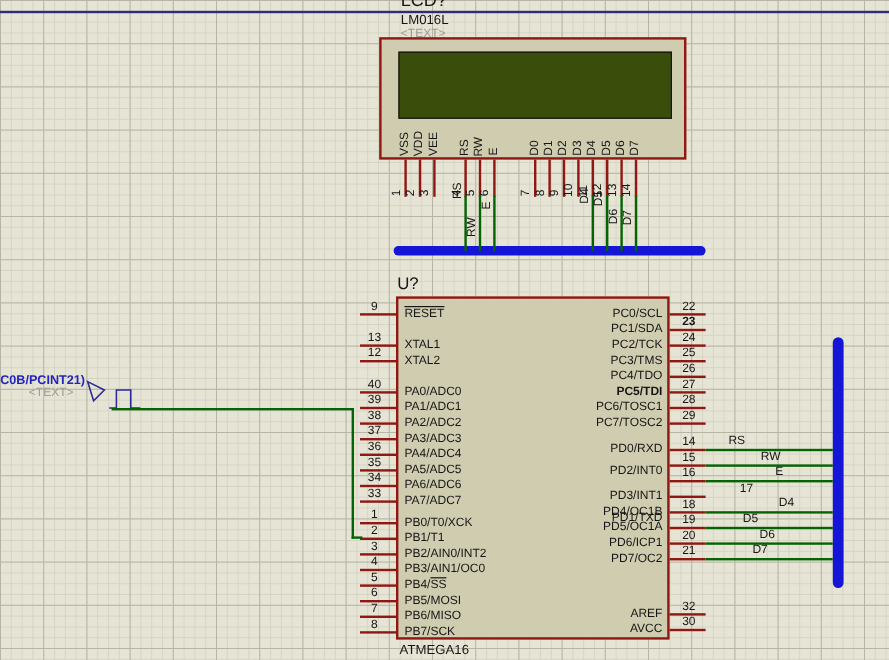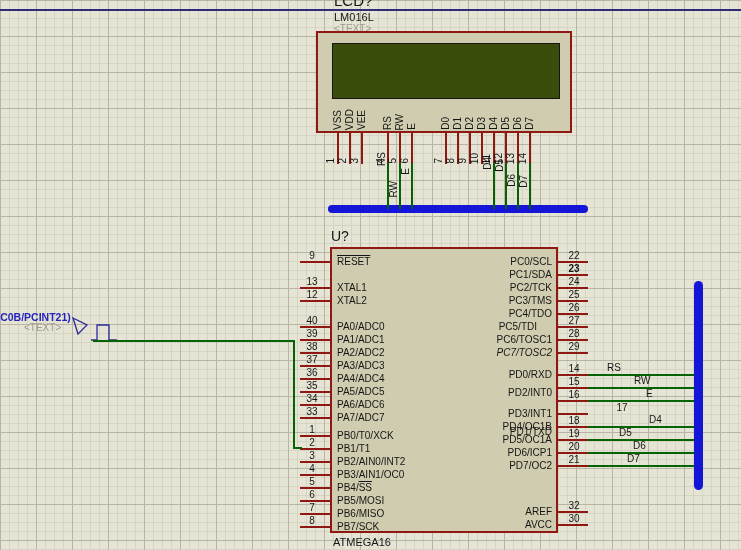--- a/index.html
+++ b/index.html
@@ -197,27 +197,27 @@
     <div class="pnum" style="left: 561px; top: 276px;">24</div>
     <div class="pname" style="right: 189px; top: 282px;"><span>PC2/TCK</span></div>
     <div class="stub" style="left: 558px; top: 300px; width: 30px; height: 2px;"></div>
     <div class="pnum" style="left: 561px; top: 289px;">25</div>
     <div class="pname" style="right: 189px; top: 295px;"><span>PC3/TMS</span></div>
     <div class="stub" style="left: 558px; top: 313px; width: 30px; height: 2px;"></div>
     <div class="pnum" style="left: 561px; top: 302px;">26</div>
     <div class="pname" style="right: 189px; top: 308px;"><span>PC4/TDO</span></div>
     <div class="stub" style="left: 558px; top: 326px; width: 30px; height: 2px;"></div>
     <div class="pnum" style="left: 561px; top: 315px;">27</div>
-    <div class="pname" style="right: 204px; top: 321px;"><span>PC5/TDI</span></div>
+    <div class="pname" style="right: 189px; top: 321px; font-weight: bold;"><span>PC5/TDI</span></div>
     <div class="stub" style="left: 558px; top: 339px; width: 30px; height: 2px;"></div>
     <div class="pnum" style="left: 561px; top: 328px;">28</div>
     <div class="pname" style="right: 189px; top: 334px;"><span>PC6/TOSC1</span></div>
     <div class="stub" style="left: 558px; top: 352px; width: 30px; height: 2px;"></div>
     <div class="pnum" style="left: 561px; top: 341px;">29</div>
-    <div class="pname" style="right: 189px; top: 347px; font-style: italic;"><span>PC7/TOSC2</span></div>
+    <div class="pname" style="right: 189px; top: 347px;"><span>PC7/TOSC2</span></div>
     <div class="stub" style="left: 558px; top: 374px; width: 30px; height: 2px;"></div>
     <div class="pnum" style="left: 561px; top: 363px;">14</div>
     <div class="pname" style="right: 189px; top: 369px;"><span>PD0/RXD</span></div>
     <div class="wire" style="left: 588px; top: 374px; width: 106px; height: 2px;"></div>
     <div class="netlbl" style="left: 607px; top: 362px;">RS</div>
     <div class="stub" style="left: 558px; top: 387px; width: 30px; height: 2px;"></div>
     <div class="pnum" style="left: 561px; top: 376px;">15</div>
     <div class="pname" style="right: 189px; top: 382px; margin-top: 44px;"><span>PD1/TXD</span></div>
     <div class="wire" style="left: 588px; top: 387px; width: 106px; height: 2px;"></div>
     <div class="netlbl" style="left: 634px; top: 375px;">RW</div>

